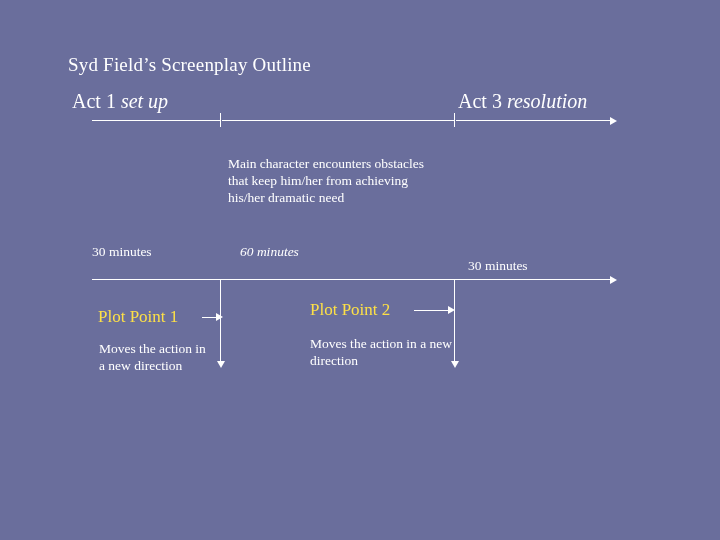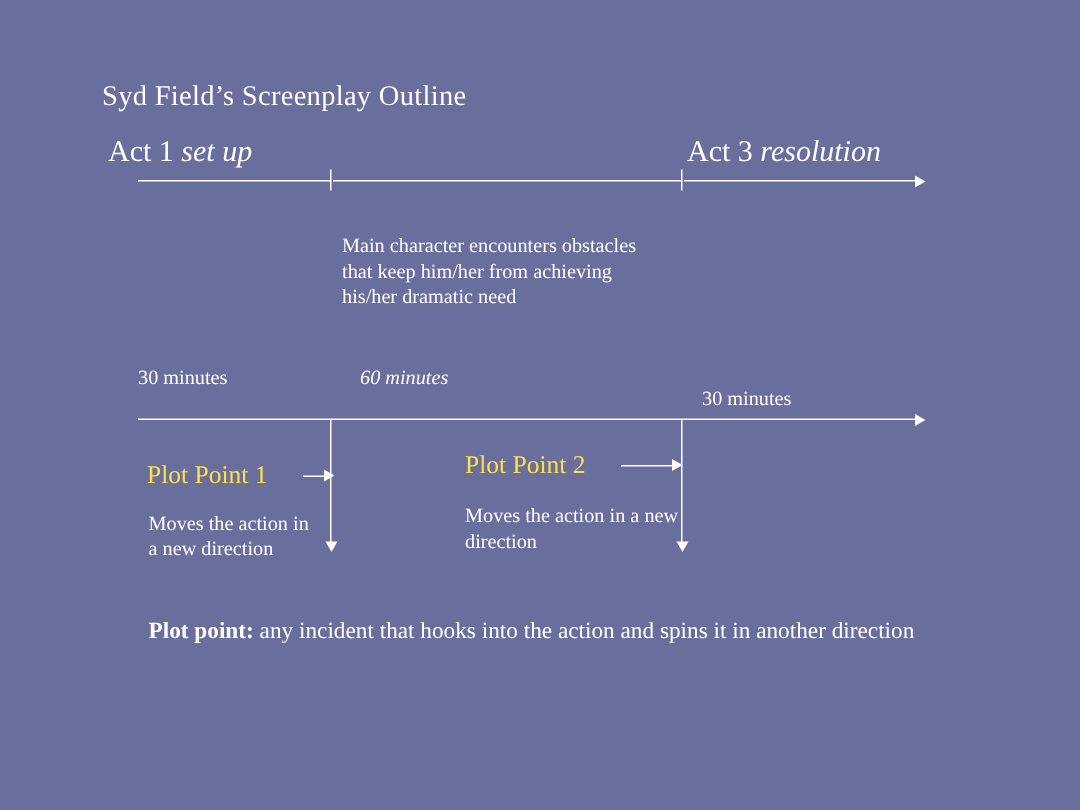--- a/index.html
+++ b/index.html
@@ -167,15 +167,14 @@
   <div class="pp1-hline"></div>
   <div class="arrow-right pp1-hline-arrow"></div>
 
   <div class="pp-label pp2-label">Plot Point 2</div>
   <div class="pp2-hline"></div>
   <div class="arrow-right pp2-hline-arrow"></div>
 
   <div class="body-text pp1-desc">Moves the action in a new direction</div>
   <div class="body-text pp2-desc">Moves the action in a new direction</div>
 
-  <div class="footer"><span class="lead">Plot point:</span><span> any incident that hooks into the action and spins it in another direction</span></div>
 
 </div>
 
 </body></html>

